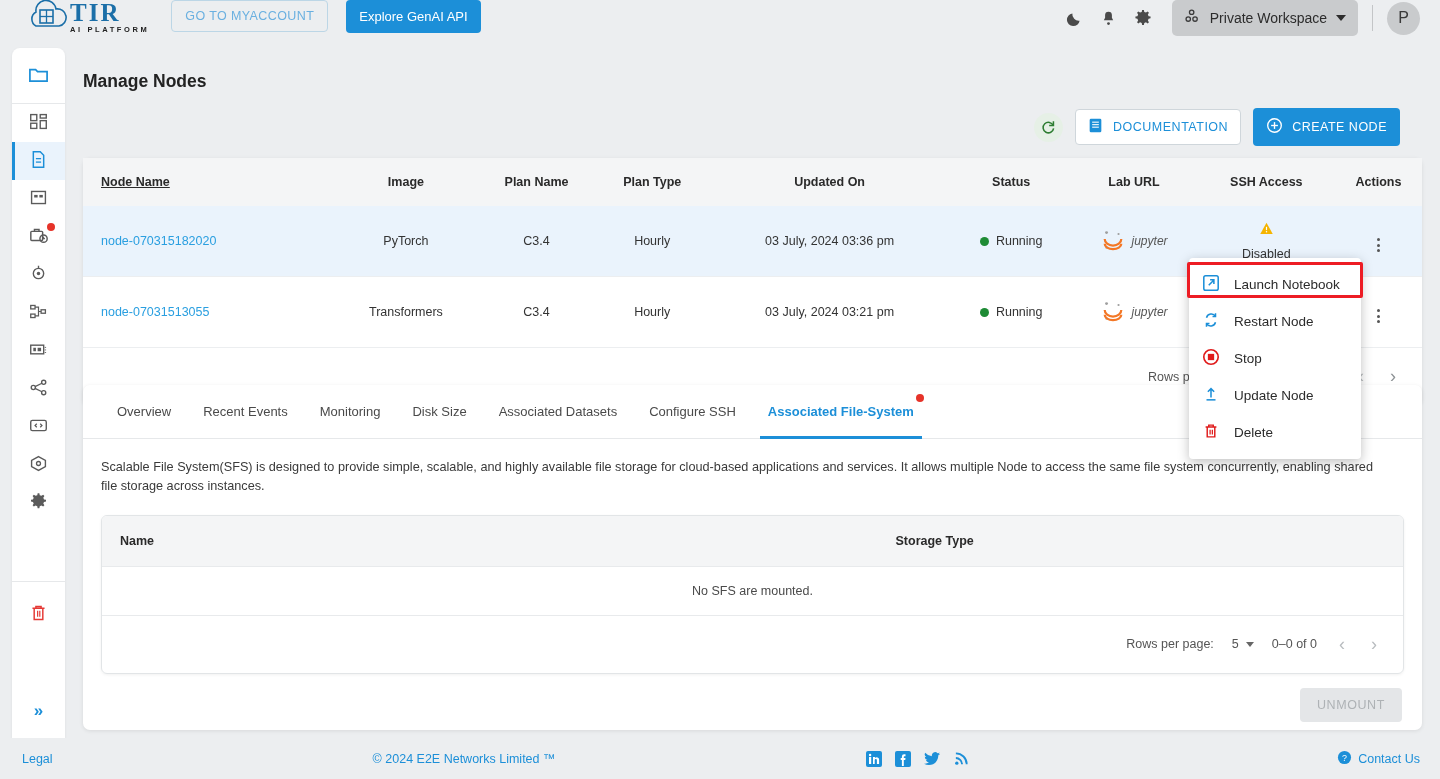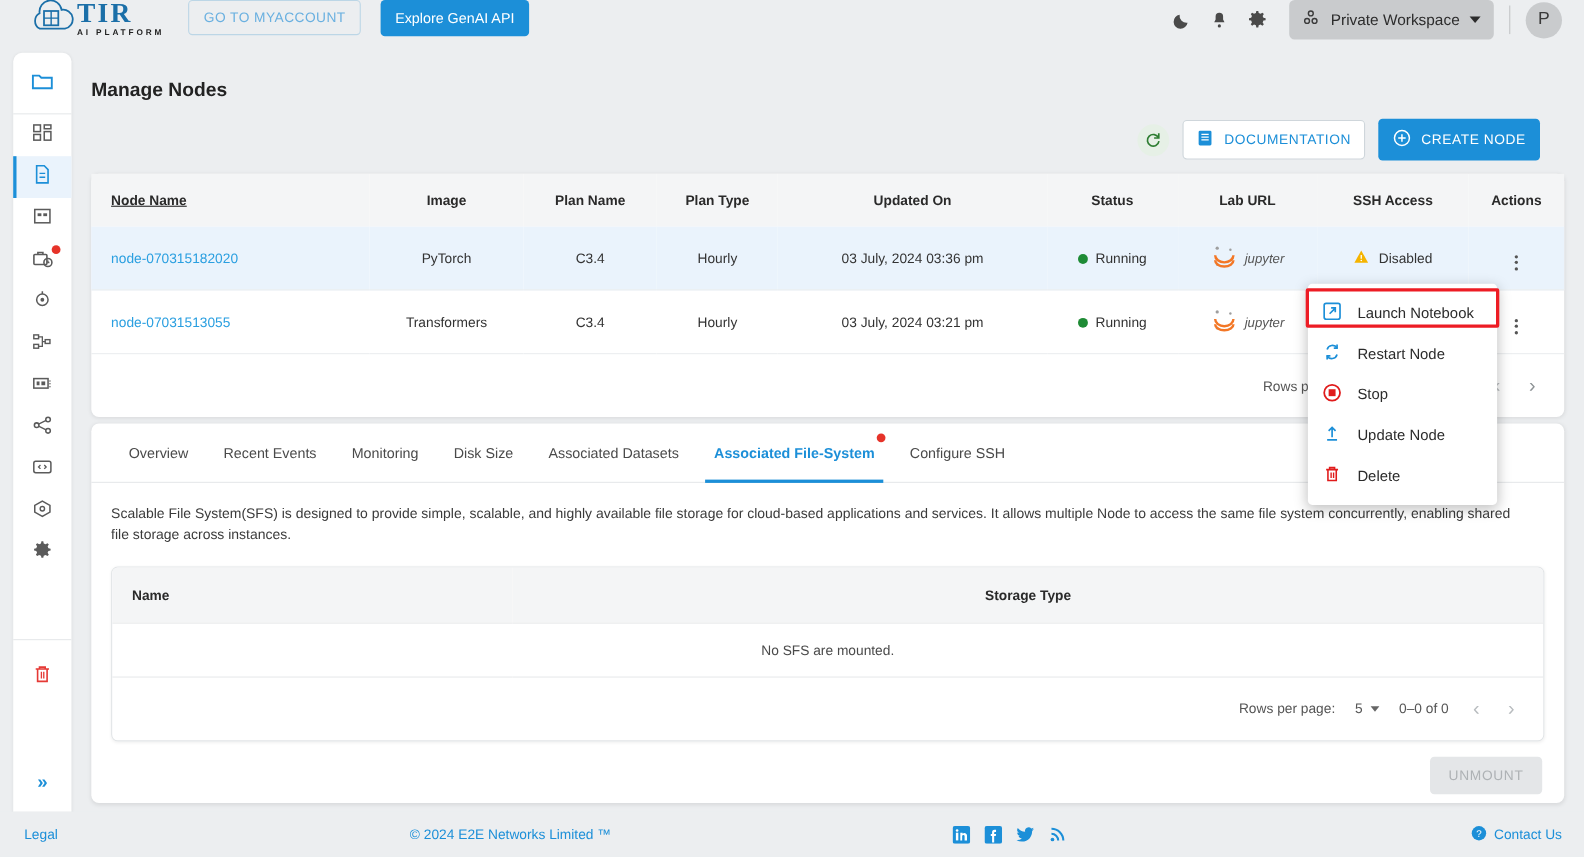--- a/index.html
+++ b/index.html
@@ -147,21 +147,21 @@
   }
   .nodes-card td:first-child { text-align: left; padding-left: 18px; }
   .row-selected { background: #eaf3fc; }
   .node-link { color: #2a9fe0; cursor: pointer; }
   .dot-green {
     display: inline-block; width: 9px; height: 9px; border-radius: 50%;
     background: #1e8b35; margin-right: 7px; vertical-align: middle;
   }
   .jup { display: inline-flex; align-items: center; gap: 7px; cursor: pointer; }
   .jup-label { font-size: 12px; color: #555; font-family: "Liberation Sans", sans-serif; font-style: italic; }
-  .ssh-cell { display: inline-flex; align-items: center; gap: 8px; }
+  .ssh-cell { display: inline-flex; align-items: center; gap: 8px; flex-direction: column; }
   .kebab {
     display: inline-flex; flex-direction: column; gap: 2.5px; cursor: pointer;
     align-items: center;
   }
   .kebab span { width: 3px; height: 3px; border-radius: 50%; background: #555; }
   .pager {
     display: flex; align-items: center; justify-content: flex-end;
     gap: 18px; padding: 18px 22px; font-size: 12.5px; color: #555;
   }
   .pager-arrow { color: #b8bcbf; cursor: pointer; font-size: 18px; padding: 0 4px; }
@@ -617,25 +617,25 @@
     </div>
   </div>
 
   <div class="card tabs-card">
     <div class="tabs">
       <div class="tab">Overview</div>
       <div class="tab">Recent Events</div>
       <div class="tab">Monitoring</div>
       <div class="tab">Disk Size</div>
       <div class="tab">Associated Datasets</div>
+      <div class="tab">Configure SSH</div>
       <div class="tab active">
         <span>Associated File-System</span>
         <span class="tab-badge"></span>
       </div>
-      <div class="tab">Configure SSH</div>
     </div>
 
     <div class="sfs-desc">Scalable File System(SFS) is designed to provide simple, scalable, and highly available file storage for cloud-based applications and services. It allows multiple Node to access the same file system concurrently, enabling shared file storage across instances.</div>
 
 
     <div class="inner-card">
       <table>
         <thead>
           <tr>
             <th class="name-col">Name</th>

